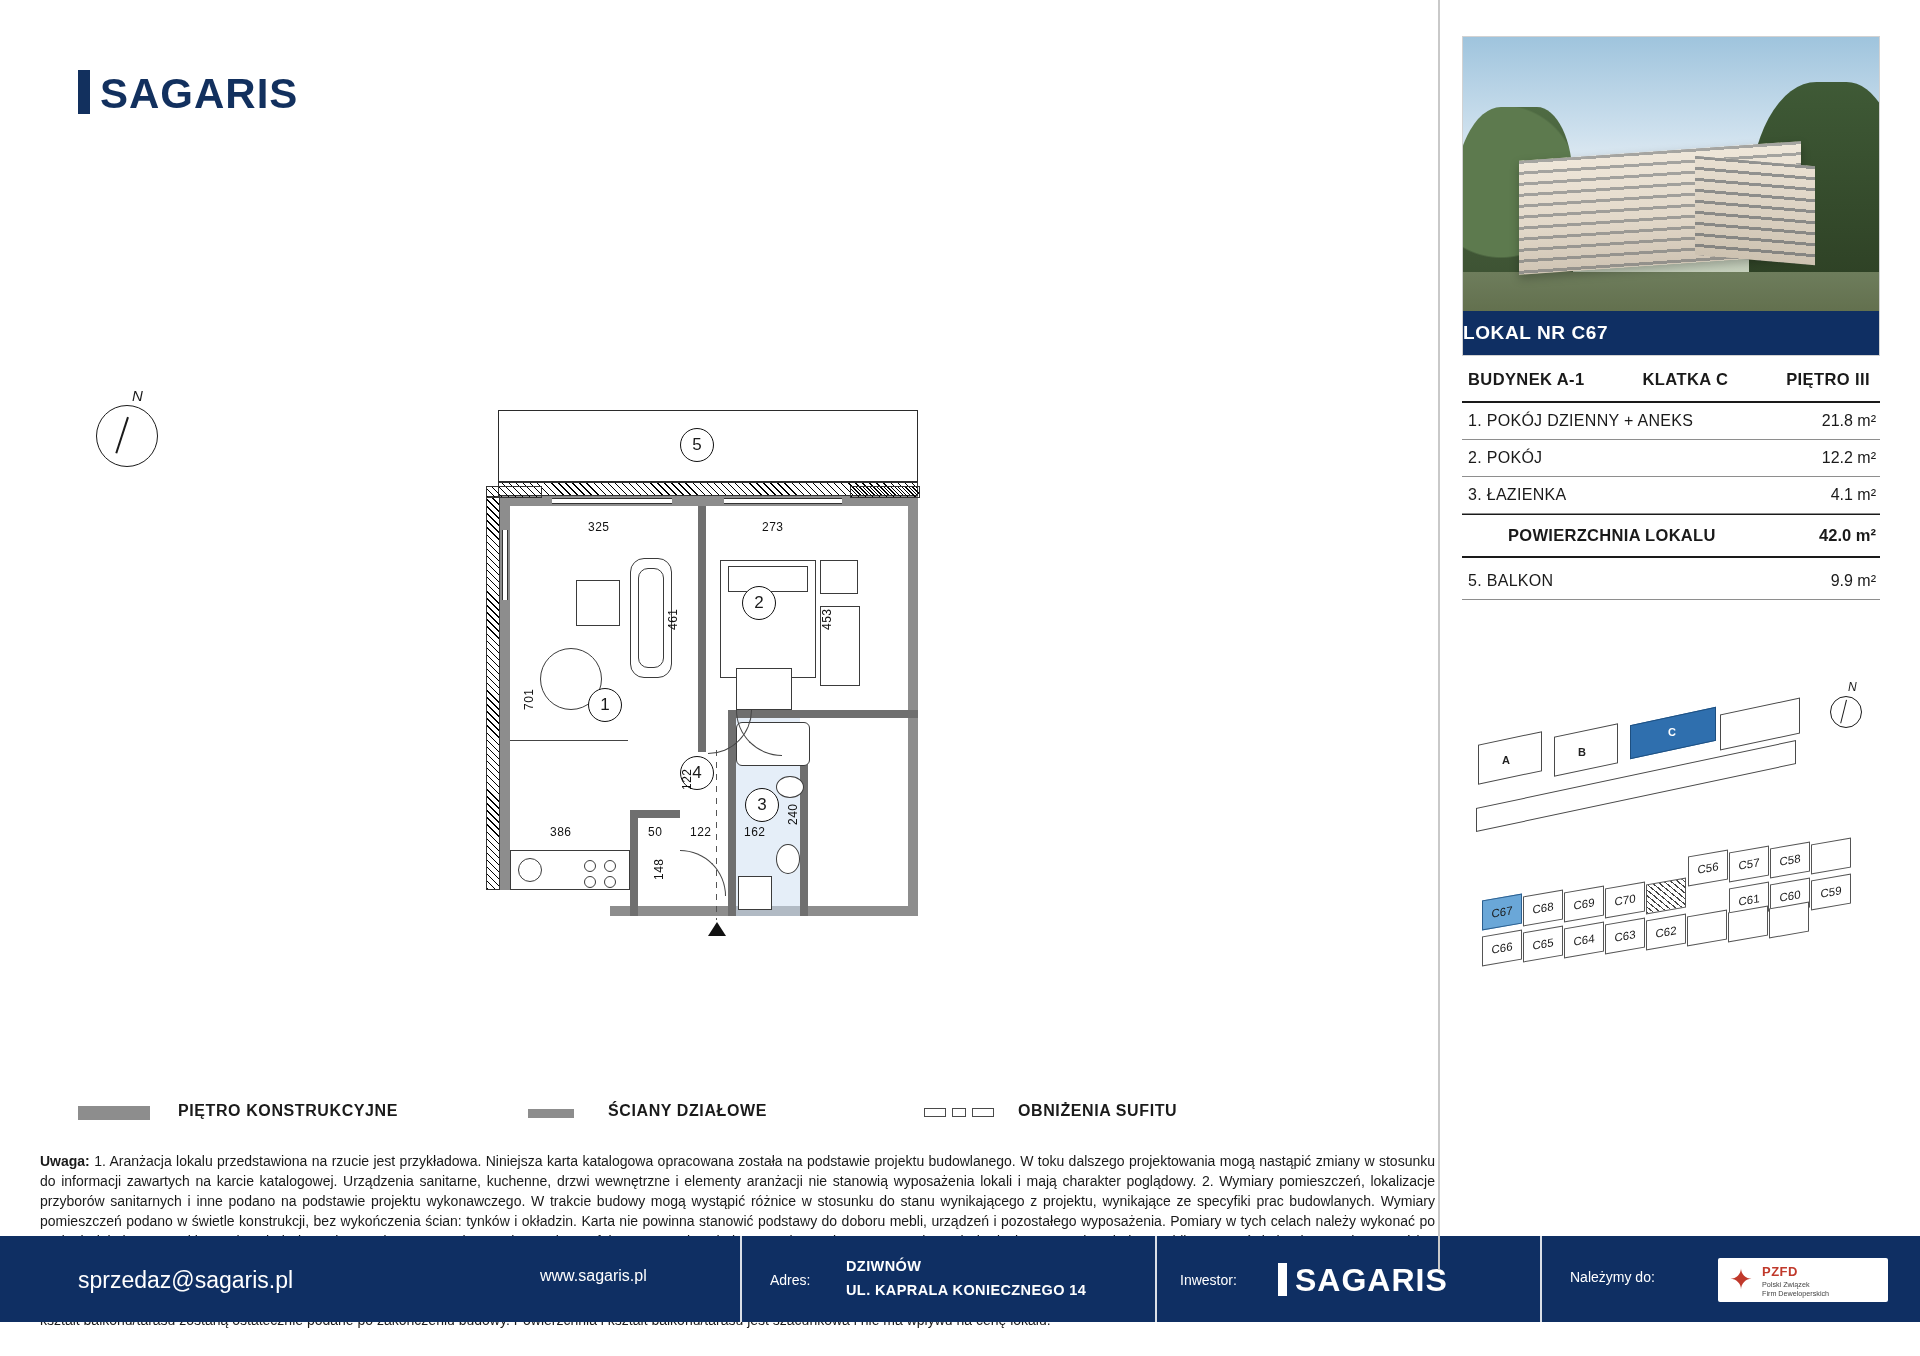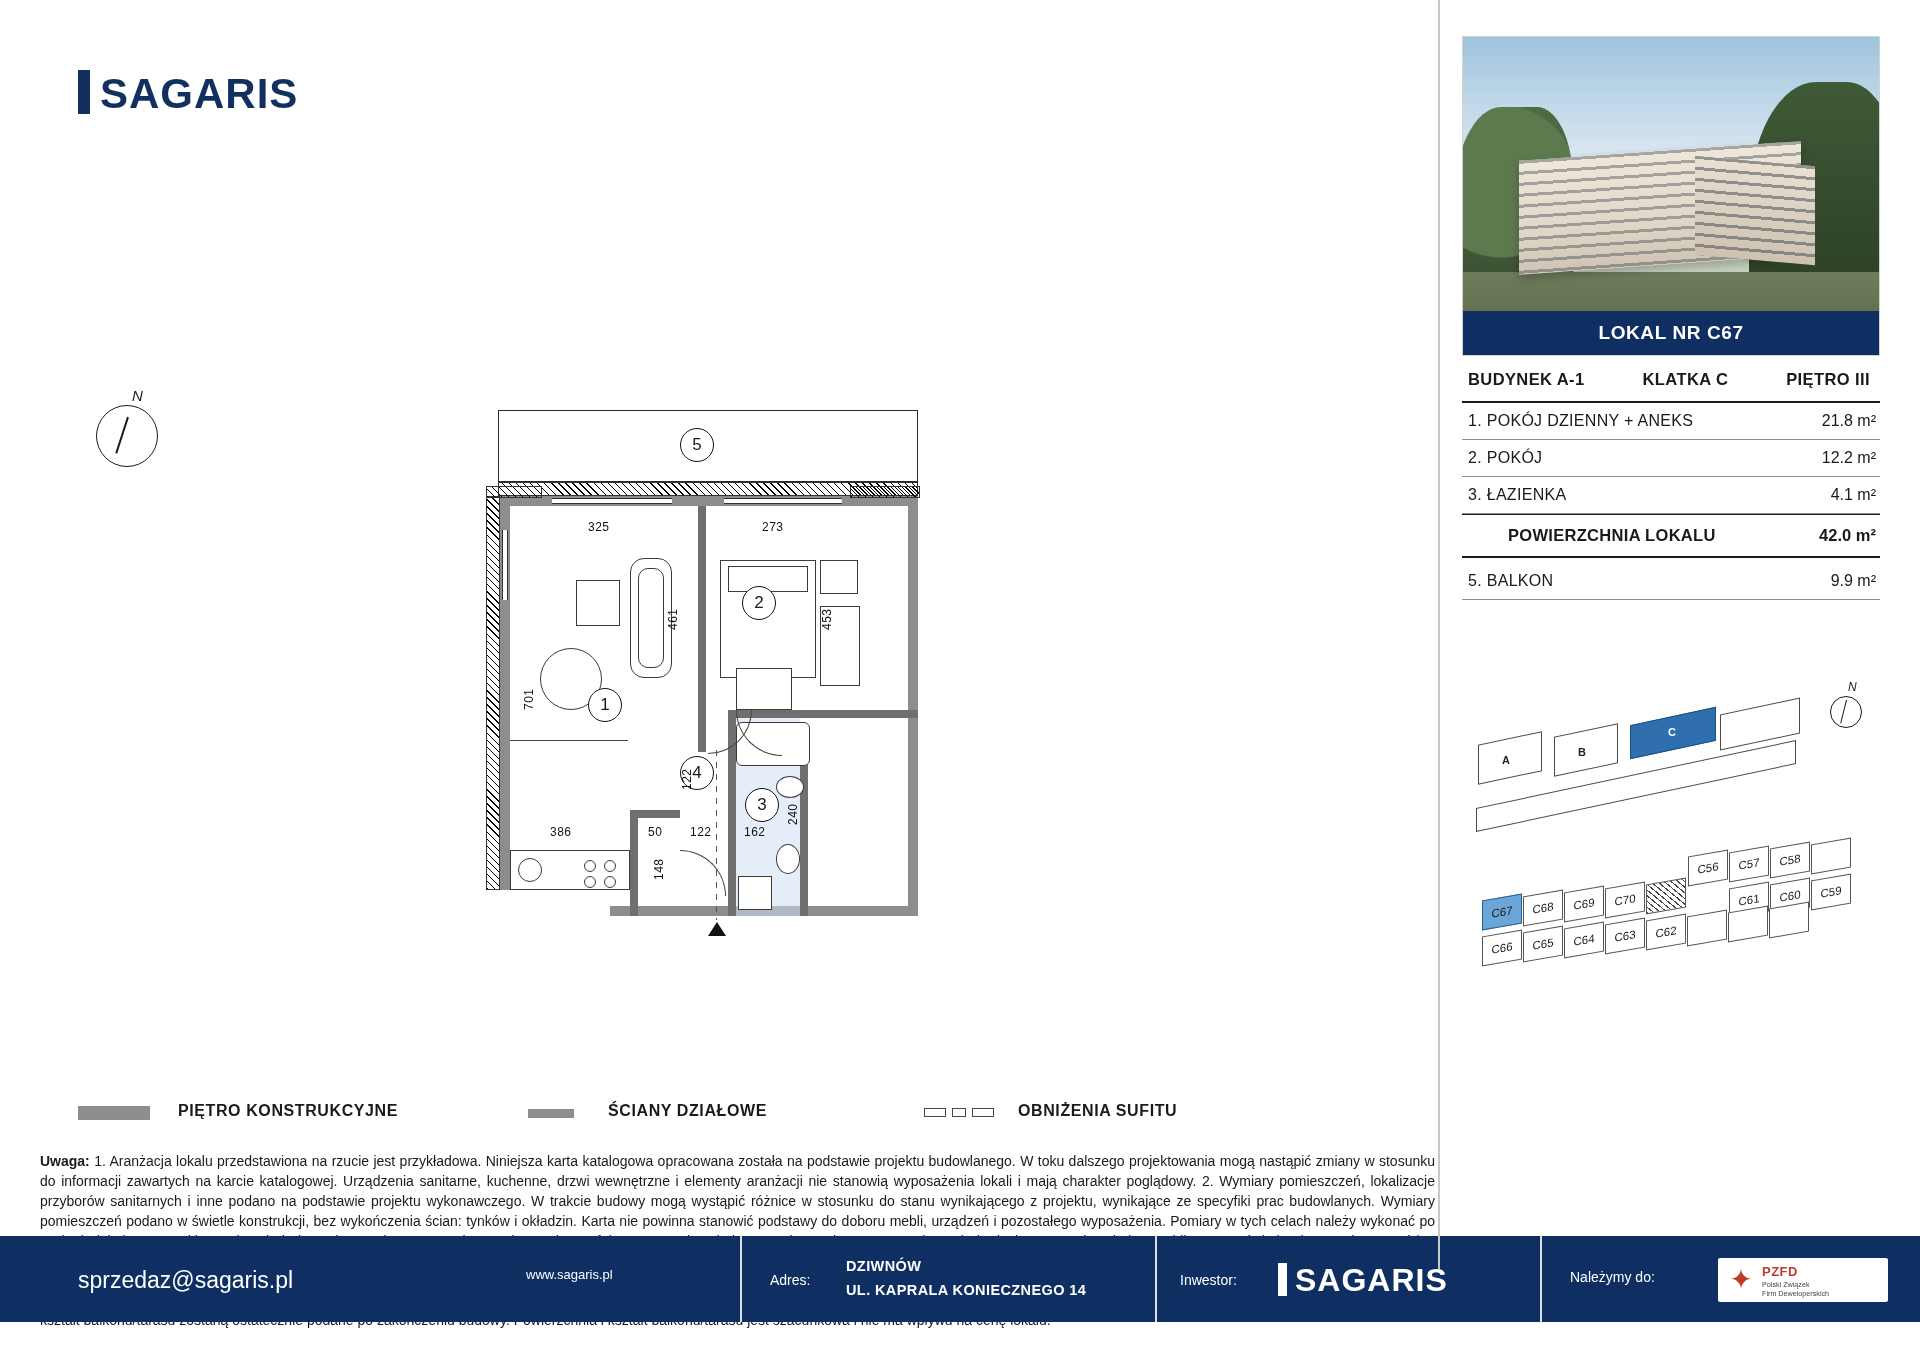--- a/index.html
+++ b/index.html
@@ -85,21 +85,21 @@
     font-size:14px; line-height:1.42; text-align:justify; color:#1a1a1a;
   }
   .note b { font-weight:bold; }
 
   
   .footer {
     position:absolute; left:0; bottom:0; width:1920px; height:86px;
     background:#0f2f63; color:#fff;
   }
   .footer .mail { position:absolute; left:78px; top:31px; font-size:23px; }
-  .footer .web  { position:absolute; left:526px; top:31px; font-size:13px; }
+  .footer .web  { position:absolute; left:540px; top:31px; font-size:16px; }
   .footer .divider { position:absolute; top:0; width:2px; height:86px; background:#fff; opacity:.85; }
   .footer .lab { position:absolute; font-size:14px; }
   .footer .val { position:absolute; font-size:14.5px; font-weight:bold; letter-spacing:.4px; }
   .footer .sagaris {
     position:absolute; left:1278px; top:26px; font-size:32px; font-weight:bold; letter-spacing:1px;
   }
   .footer .sagaris .bar { display:inline-block;width:9px;height:33px;background:#fff;vertical-align:-5px;margin-right:8px;}
   .footer .nalezymy { position:absolute; left:1570px; top:33px; font-size:14px; }
   .pzfd {
     position:absolute; left:1718px; top:22px; width:170px; height:44px; background:#fff;
@@ -150,21 +150,21 @@
     position:absolute; left:0; bottom:0; width:100%; height:26%;
     background:linear-gradient(#6e7d5c, #56623f);
   }
   .render .path {
     position:absolute; left:30px; bottom:8px; width:240px; height:26px;
     background:#b9b2a3; transform:skewX(-26deg); border-radius:4px; opacity:.9;
   }
   .render .cap {
     position:absolute; left:0; bottom:0; width:100%; height:44px;
     background:#0f2f63; color:#fff; font-size:19px; font-weight:bold;
-    letter-spacing:.6px; text-align:center; line-height:44px;
+    letter-spacing:.6px; text-align:left; line-height:44px;
   }
 
   .meta-row {
     display:flex; justify-content:space-between; align-items:center;
     padding:14px 10px 12px 6px; font-size:16.5px; font-weight:bold; letter-spacing:.4px;
   }
   .hr { height:1.5px; background:#1a1a1a; }
   .hr.light { height:1px; background:#8e8e8e; }
 
   .area-row {

